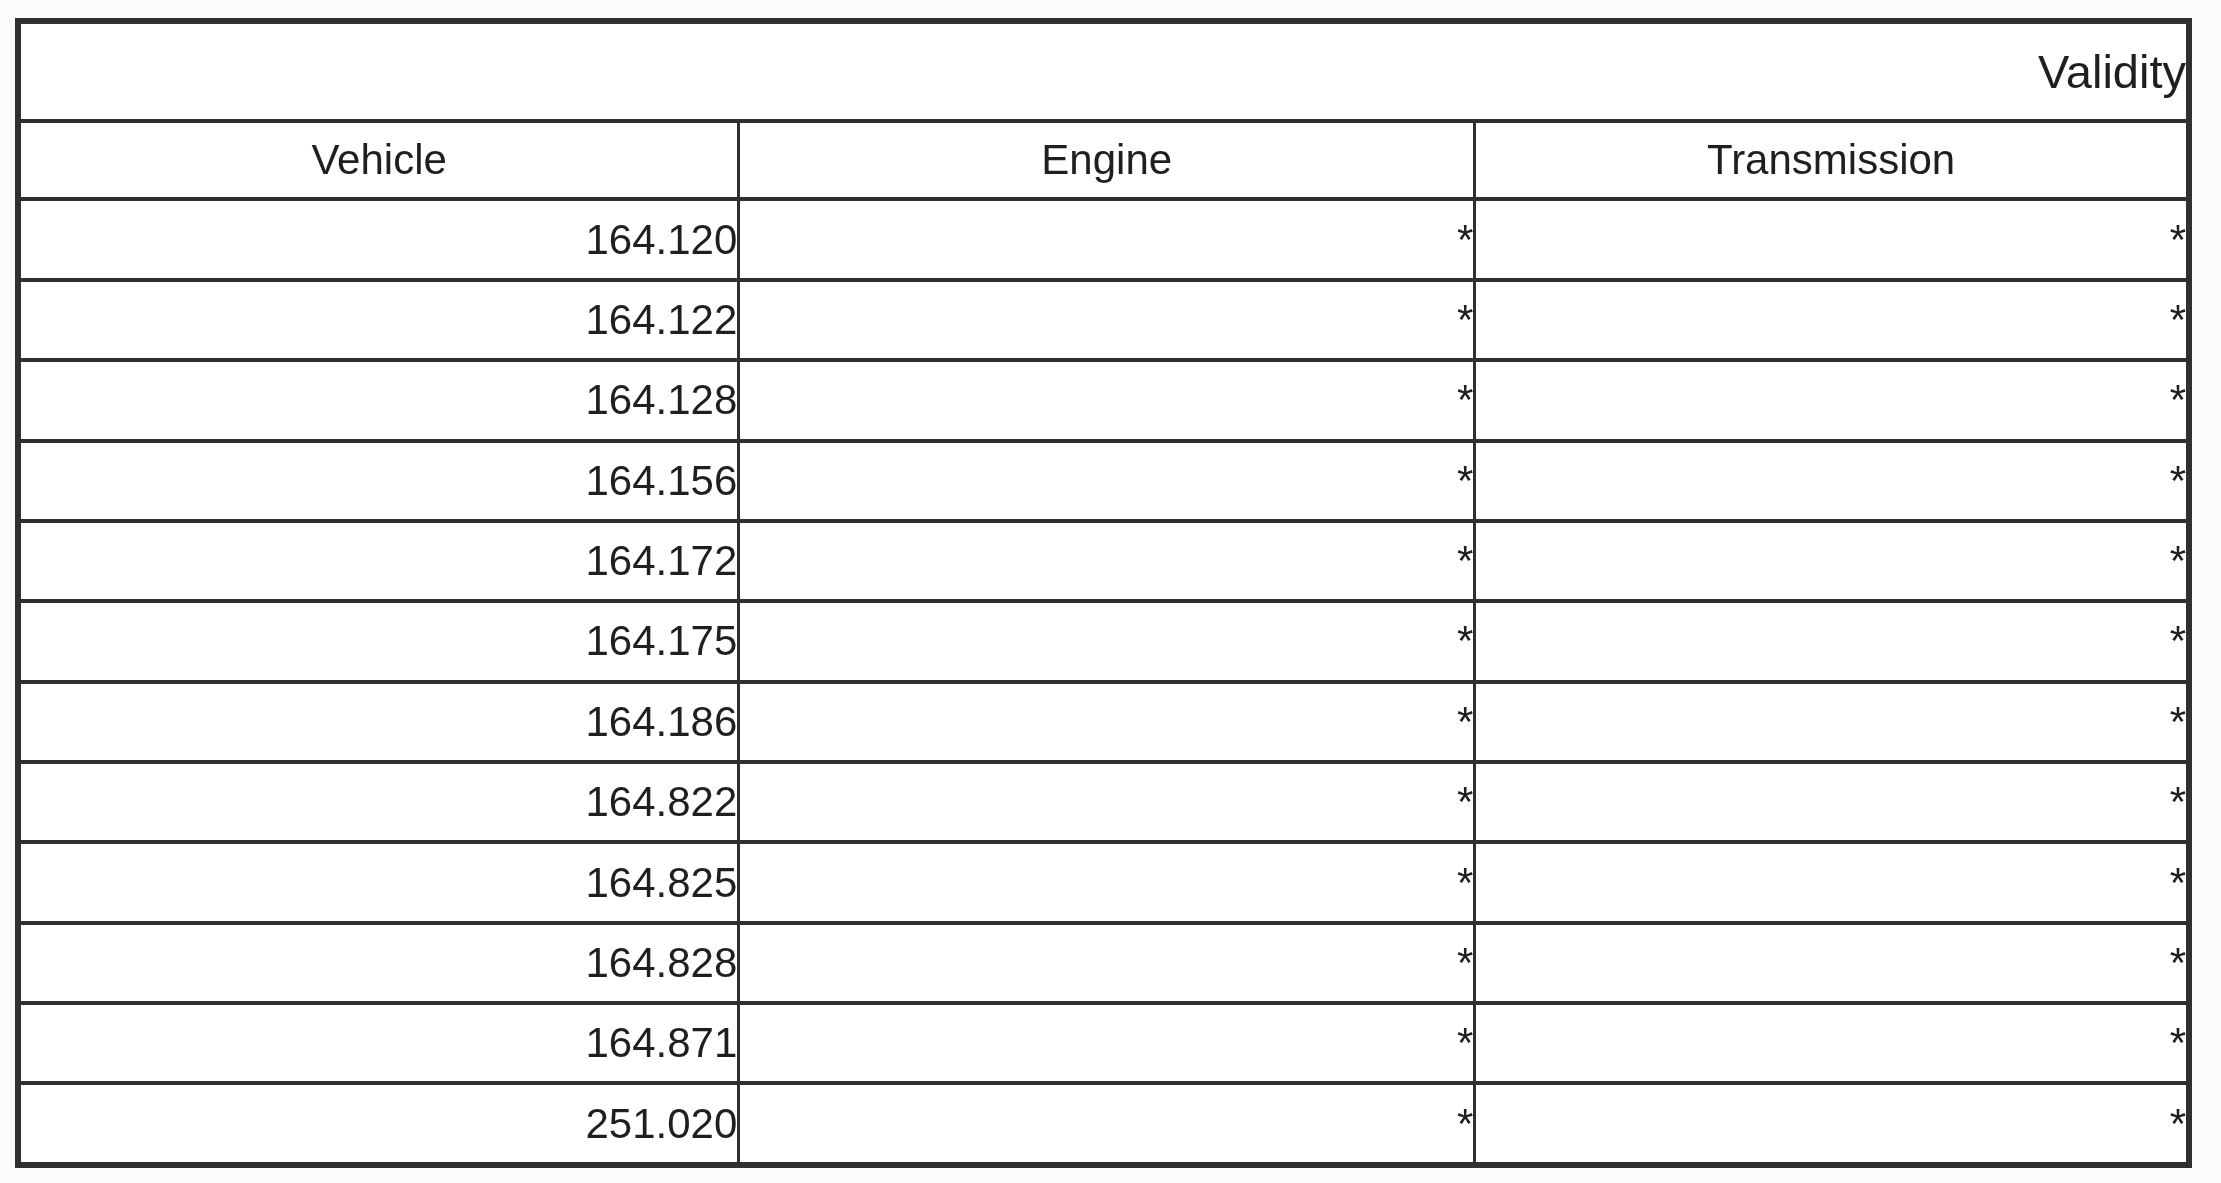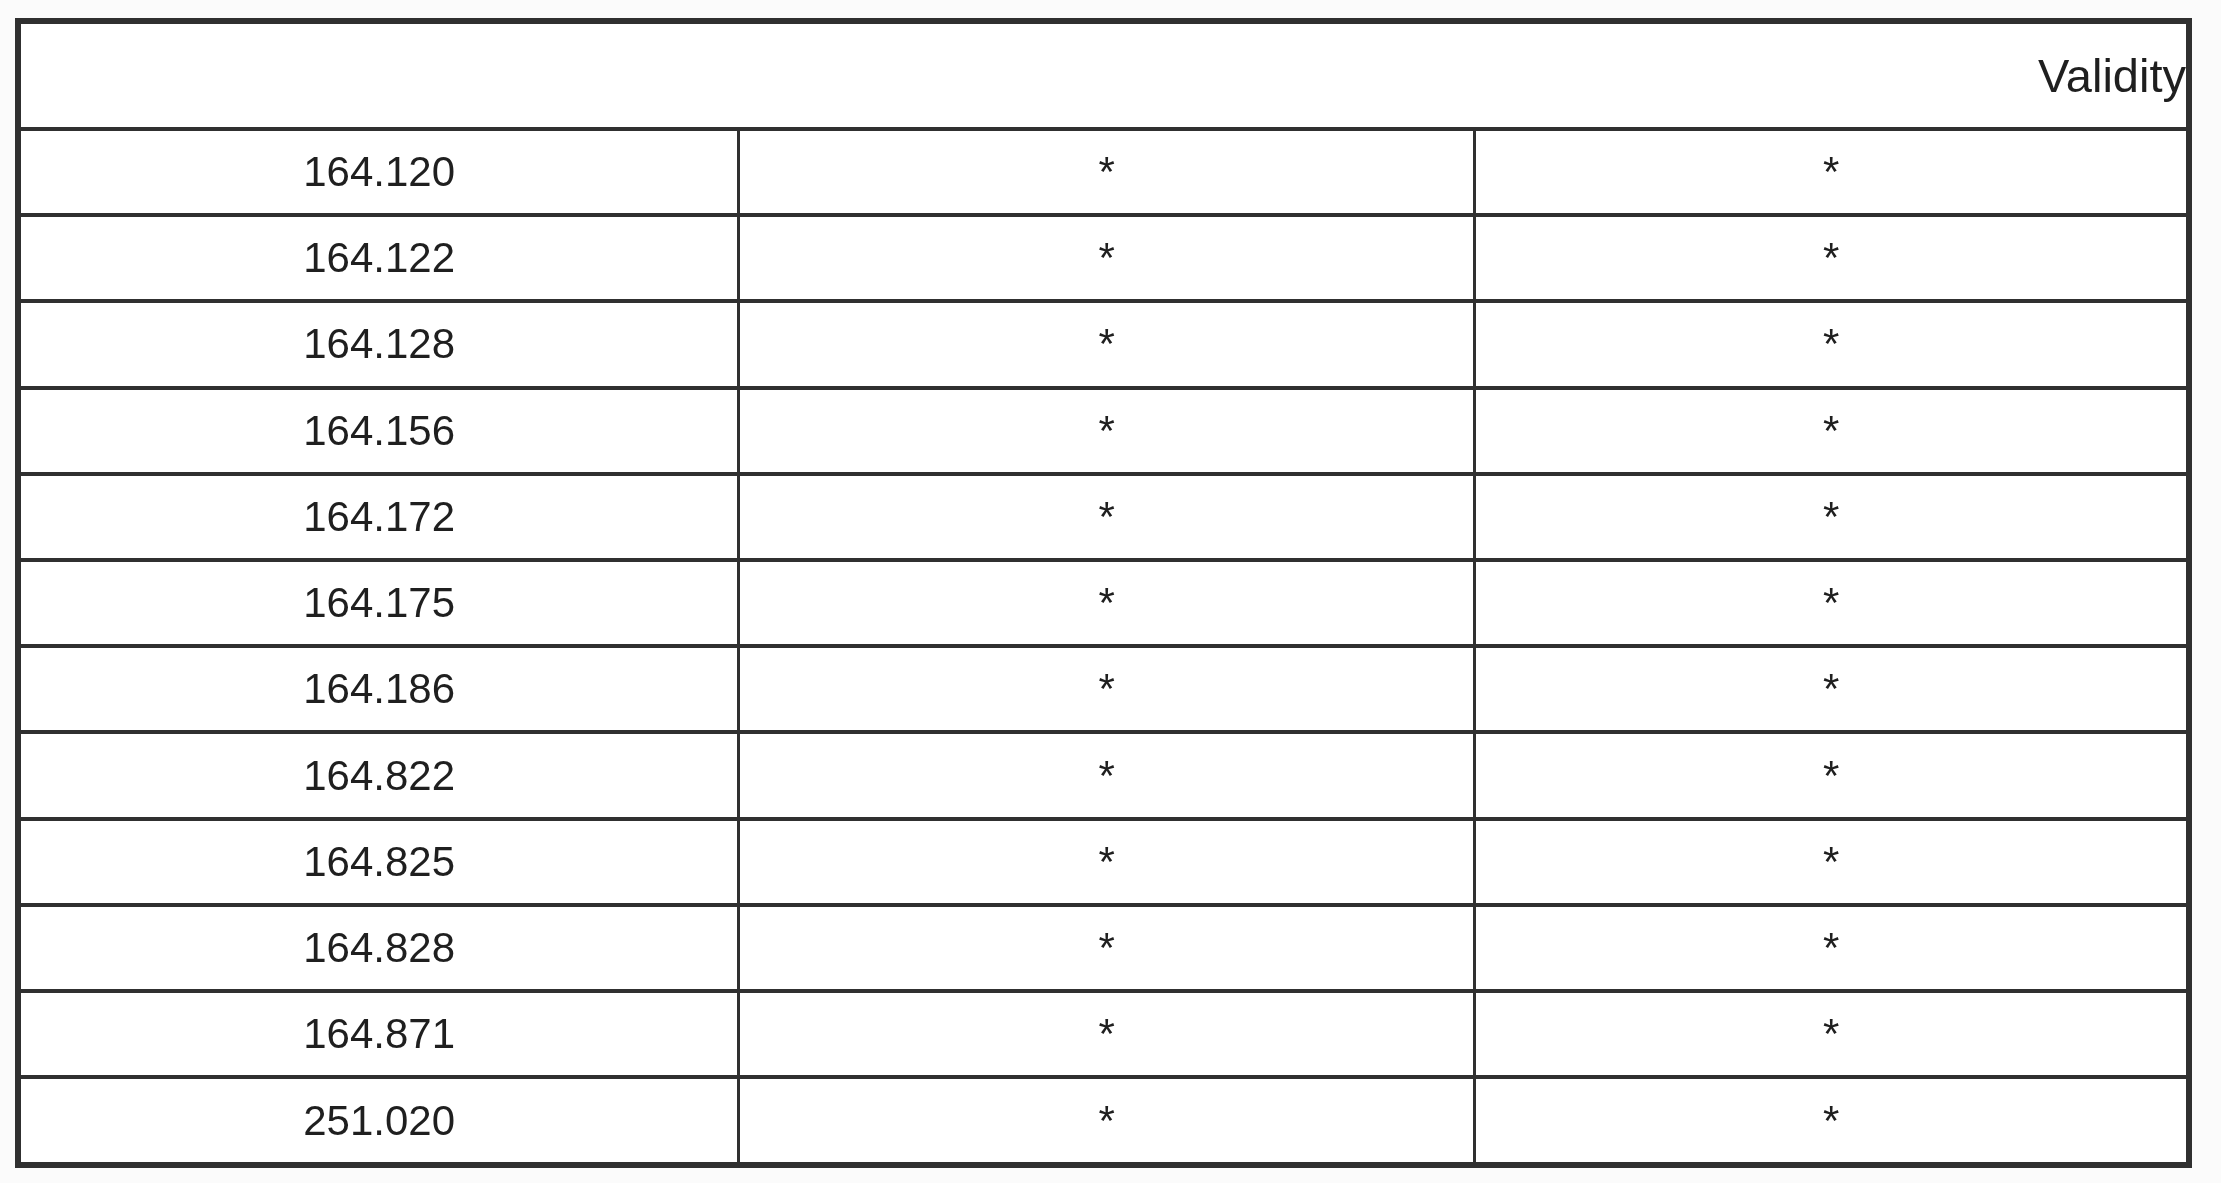--- a/index.html
+++ b/index.html
@@ -39,37 +39,43 @@
     text-align: right;
     font-size: 47px;
     padding-left: 14px;
     height: 80px;
   }
   .header-row th {
     height: 62px;
   }
   .data-row td {
     height: 64px;
+    text-align: right;
   }
   .col-vehicle      { width: 33.2%; }
   .col-engine       { width: 33.9%; }
   .col-transmission { width: 32.9%; }
 </style>
 </head>
 <body>
 
 <table class="validity-table">
   <colgroup>
     <col class="col-vehicle">
     <col class="col-engine">
     <col class="col-transmission">
   </colgroup>
   <tbody>
     <tr class="title-row">
       <td colspan="3">Validity</td>
+    </tr>
+    <tr class="header-row">
+      <th>Vehicle</th>
+      <th>Engine</th>
+      <th>Transmission</th>
     </tr>
     <tr class="data-row">
       <td>164.120</td>
       <td>*</td>
       <td>*</td>
     </tr>
     <tr class="data-row">
       <td>164.122</td>
       <td>*</td>
       <td>*</td>

